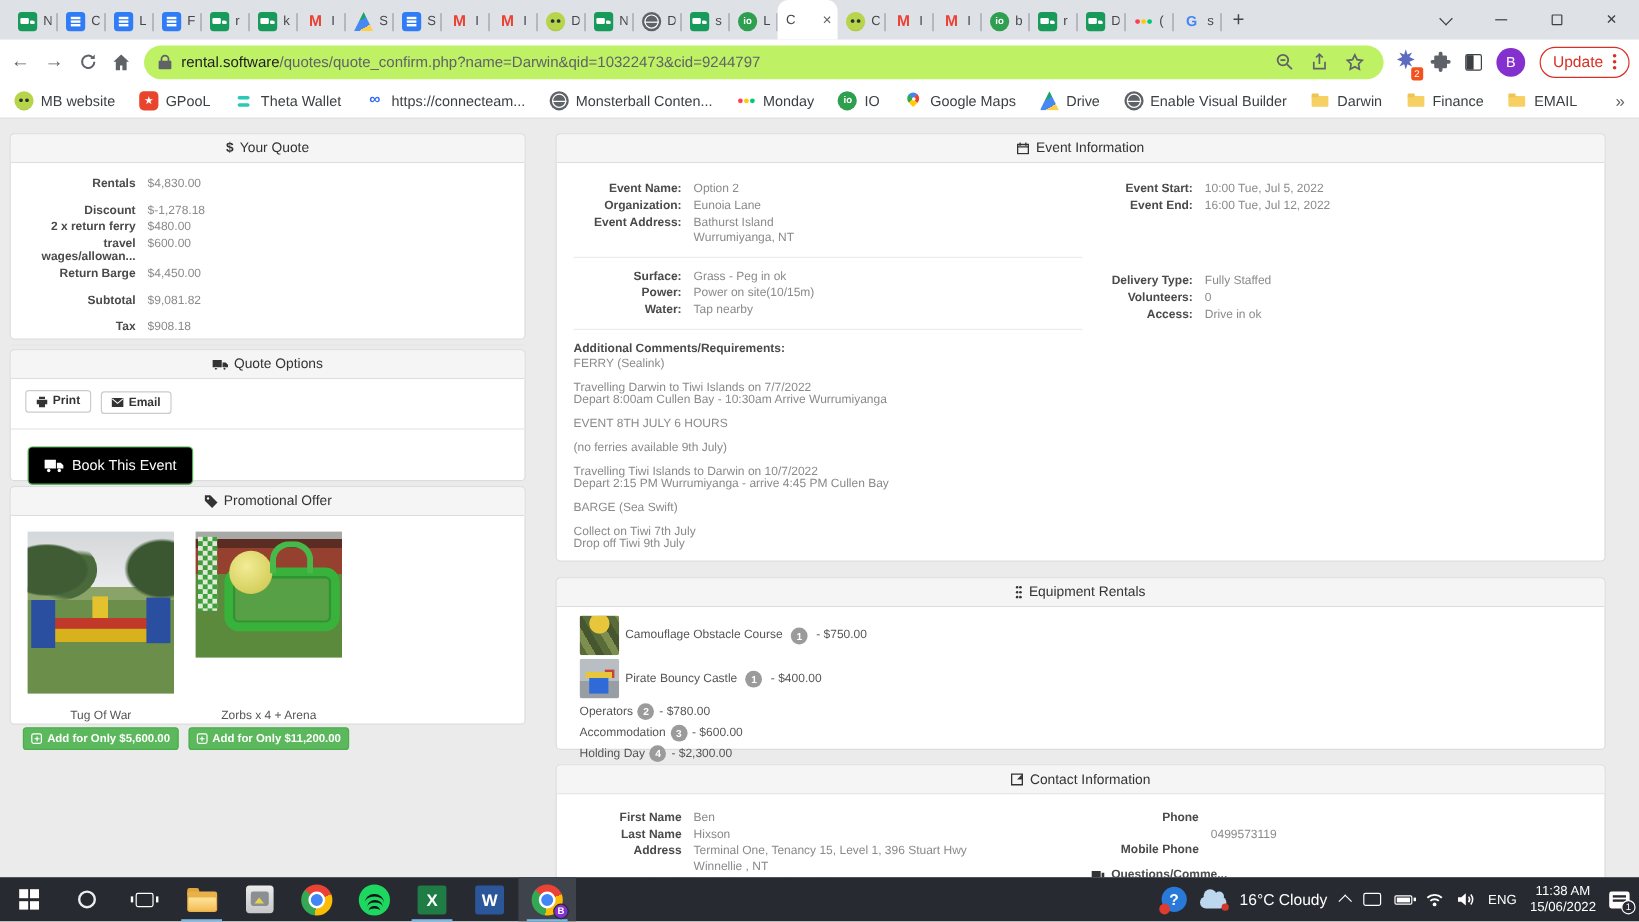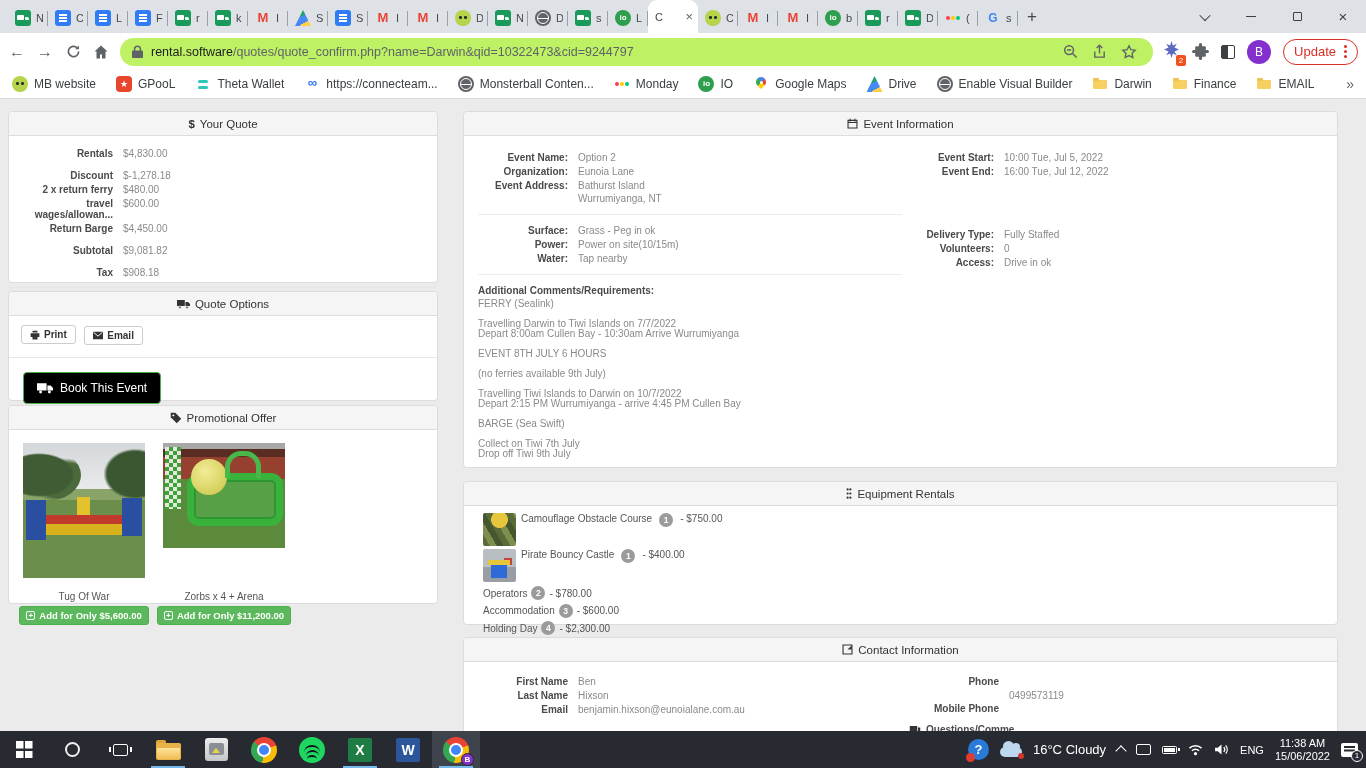--- a/index.html
+++ b/index.html
@@ -129,21 +129,21 @@
   .frow .fl { width:90px; text-align:right; font-weight:bold; color:#4a4a4a; flex:none; }
   .frow .fv { margin-left:10px; color:#8a8a8a; }
   .fv2 { margin-left:100px; color:#8a8a8a; margin-top:-1px; margin-bottom:2px; }
   .ev-div { border-top:1px solid #ececec; margin:10px 0; }
   .ev-spacer { height:49px; }
   .cmt-title { font-weight:bold; color:#4a4a4a; margin:2px 0 3px; }
   .cmt-line { color:#8a8a8a; min-height:10px; line-height:10px; }
 
   
   .eq-body { padding:7px 0 0 19px; font-size:10px; }
-  .eq-item { display:flex; align-items:flex-start; gap:5px; margin-bottom:3px; }
+  .eq-item { display:flex; align-items:center; gap:5px; margin-bottom:3px; }
   .eqthumb { width:33px; height:33px; border-radius:2px; flex:none; }
   .eqthumb.camo { background:radial-gradient(circle at 50% 20%,#e8c63c 0 26%,transparent 28%),repeating-linear-gradient(60deg,#5a6b3a 0 6px,#7e8e4e 6px 12px,#46562e 12px 18px); }
   .eqthumb.pirate { background:linear-gradient(#2e6bd8,#2e6bd8),linear-gradient(#e8c63c,#e8c63c),linear-gradient(#c5433a,#c5433a),linear-gradient(#b9bec3 0 55%,#989ea4 0); background-size:16px 13px,22px 5px,8px 7px,100% 100%; background-position:8px 16px,5px 11px,21px 9px,0 0; background-repeat:no-repeat; }
   .eq-name { color:#555; }
   .qty-badge { display:inline-flex; width:14px; height:14px; border-radius:50%; background:#9b9b9b; color:#fff; font-size:8.5px; font-weight:bold; align-items:center; justify-content:center; margin:0 2px; }
   .eq-extra { display:flex; align-items:center; gap:2px; margin-bottom:3.5px; color:#555; }
 
   
   .ct-body { position:relative; font-size:10px; height:calc(100% - 24px); }
   .ct-left { position:absolute; left:14px; top:14px; width:424px; }
@@ -816,20 +816,27 @@
           </div>
 
           <div>
             <div class="frow">
               <span class="fl">Last Name</span>
               <span class="fv">Hixson</span>
             </div>
 
           </div>
 
+          <div>
+            <div class="frow">
+              <span class="fl">Address</span>
+              <span class="fv">Terminal One, Tenancy 15, Level 1, 396 Stuart Hwy</span>
+            </div>
+            <div class="fv2">Winnellie , NT</div>
+          </div>
 
           <div>
             <div class="frow">
               <span class="fl">Email</span>
               <span class="fv">benjamin.hixson@eunoialane.com.au</span>
             </div>
 
           </div>
         </div>
       <div class="ct-right">

